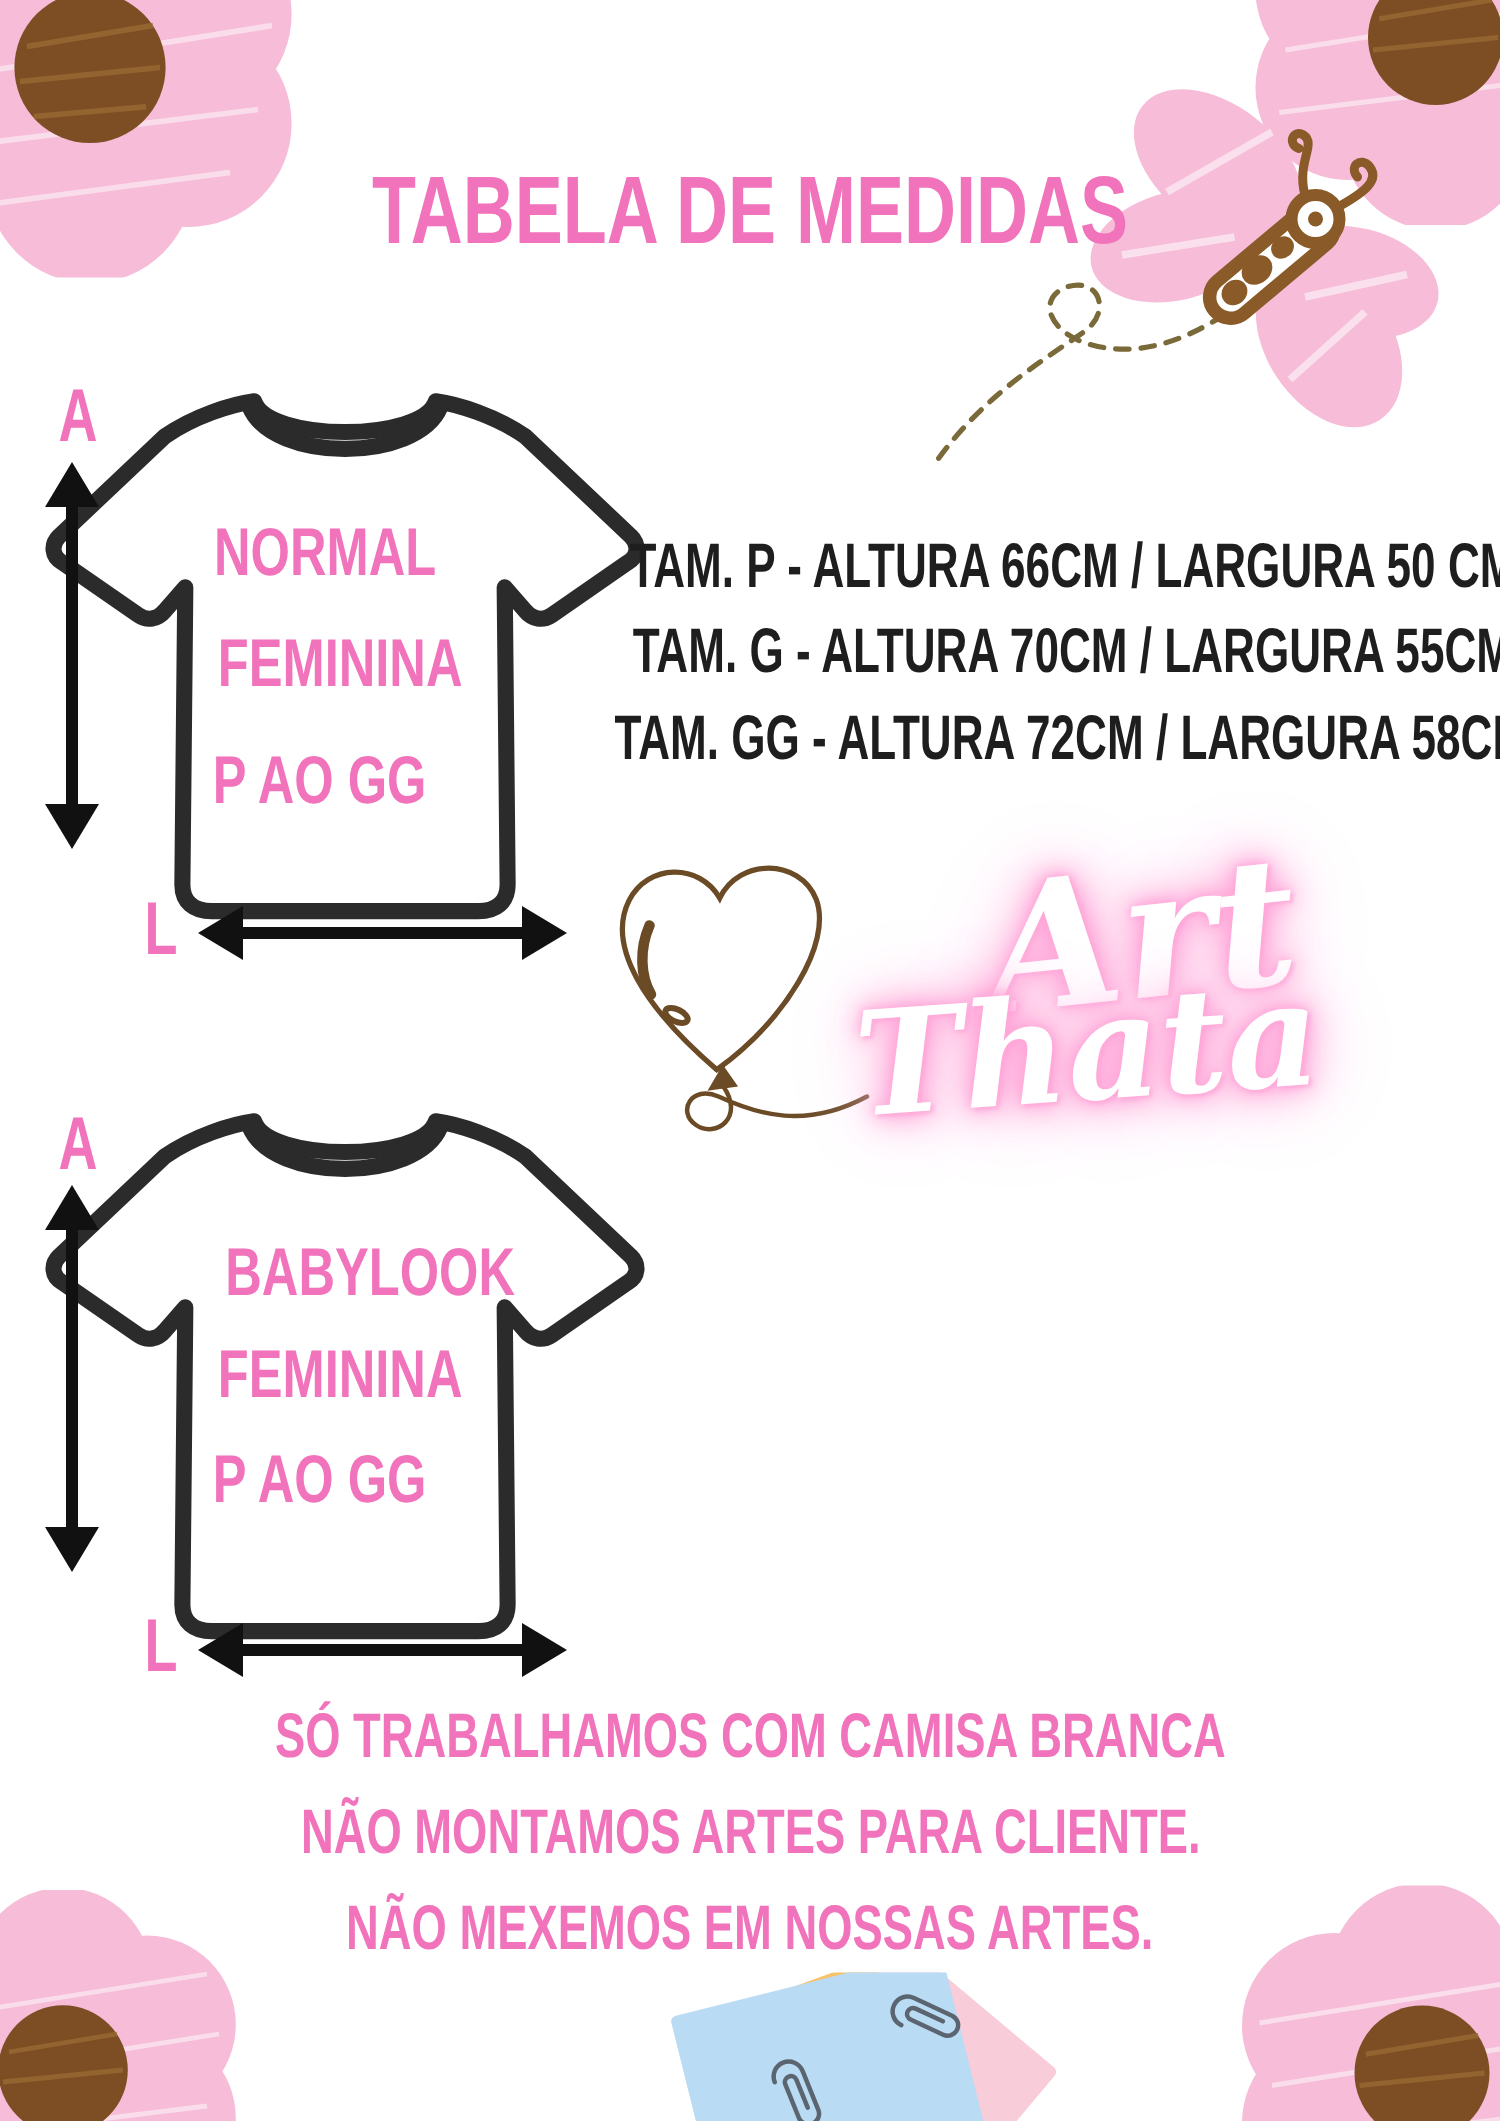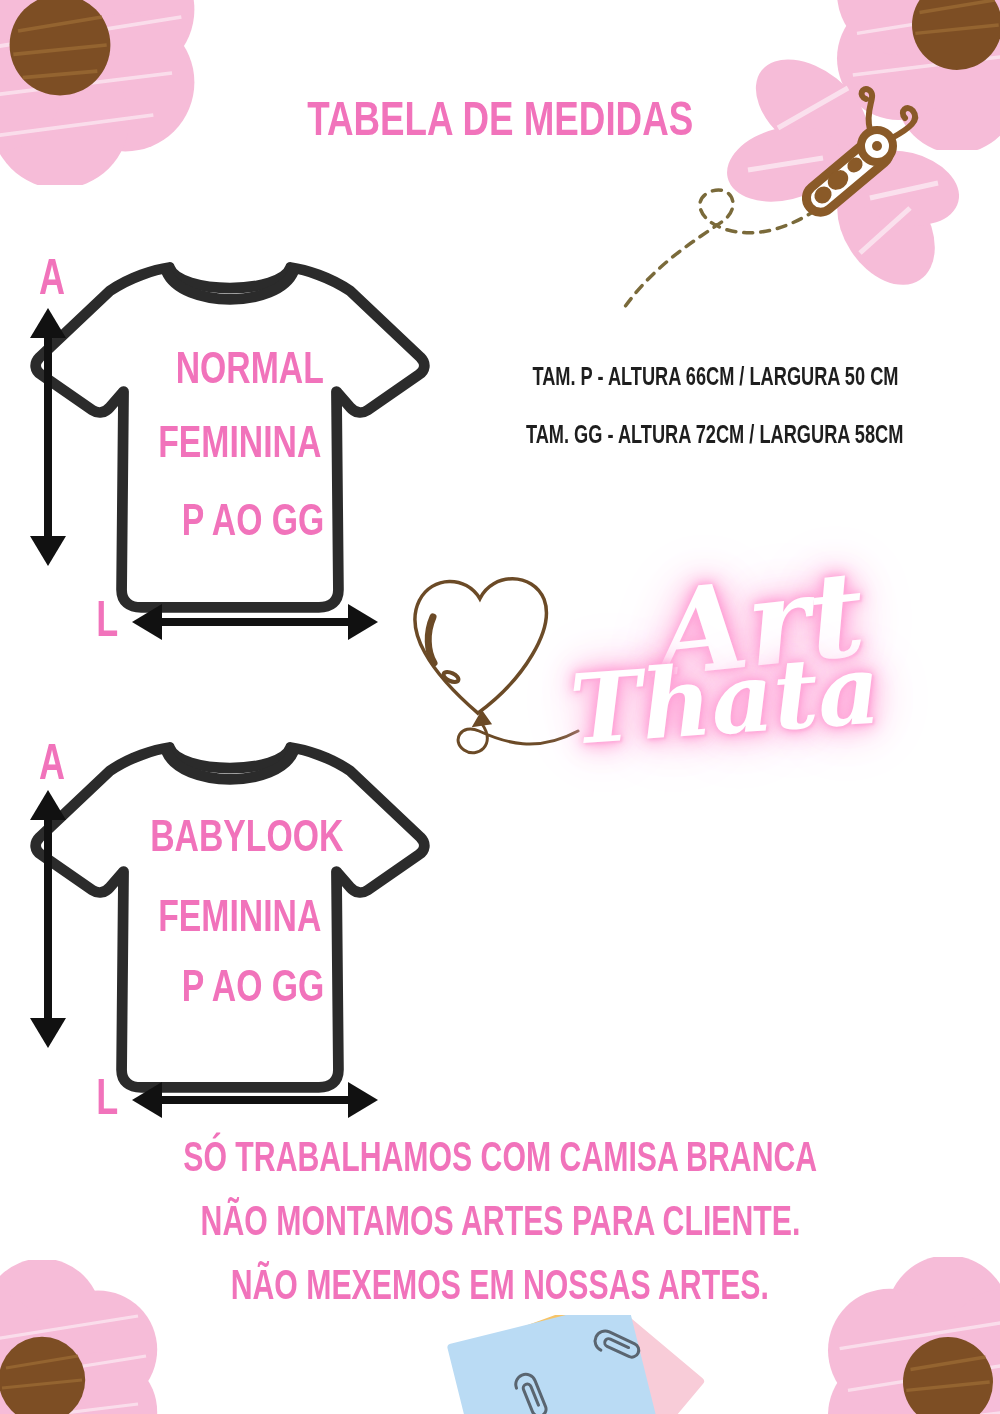--- a/index.html
+++ b/index.html
@@ -4,30 +4,30 @@
 <style>
   html,body{margin:0;padding:0;}
   body{width:1000px;height:1414px;background:#ffffff;position:relative;overflow:hidden;
        font-family:"Liberation Sans",sans-serif;}
   .abs{position:absolute;}
   .cond{display:inline-block;font-weight:bold;white-space:nowrap;
         transform:scaleX(0.72);transform-origin:center;}
   .pink{color:#f173bb;}
   .blk{color:#1e1e1e;}
 
-  #title{left:0;top:90px;width:1000px;text-align:center;font-size:49px;letter-spacing:0px;}
+  #title{left:0;top:103px;width:1000px;text-align:center;font-size:64px;letter-spacing:0px;}
   #title .cond{transform:scaleX(0.75);}
 
   .shirt-label-box{width:230px;}
-  .shirt-label-box .line{position:absolute;width:100%;text-align:right;font-size:45px;}
+  .shirt-label-box .line{position:absolute;width:100%;text-align:left;font-size:45px;}
   .shirt-label-box .cond{transform:scaleX(0.75);}
 
   .size-block{width:560px;}
   .size-line{height:57.5px;display:flex;align-items:center;justify-content:center;
-             font-size:26px;}
+             font-size:42px;}
   .size-line .cond{transform:scaleX(0.70);}
 
   .mlabel{font-size:50px;font-weight:bold;}
 
   #notes{left:100px;top:1108px;width:800px;margin-top:17px;}
   .note-line{height:64px;display:flex;align-items:center;justify-content:center;font-size:42px;}
   .note-line .cond{transform:scaleX(0.72);}
 
   #logo{left:545px;top:568px;width:360px;height:250px;text-align:center;}
   .script{font-family:"DejaVu Serif",serif;font-style:italic;font-weight:bold;color:#ffffff;
@@ -182,20 +182,23 @@
   <line x1="24" y1="22" x2="226" y2="22" stroke="#111111" stroke-width="8"></line>
   <path d="M2,22 L32,4 L32,40 Z" fill="#111111"></path>
   <path d="M248,22 L218,4 L218,40 Z" fill="#111111"></path>
 </svg>
 
 <div class="abs size-block" style="left:435px;top:348px">
   <div class="size-line blk">
       <span class="cond">TAM. P - ALTURA 66CM / LARGURA 50 CM</span>
     </div>
   <div class="size-line blk">
+      <span class="cond">TAM. G - ALTURA 70CM / LARGURA 55CM</span>
+    </div>
+  <div class="size-line blk">
       <span class="cond">TAM. GG - ALTURA 72CM / LARGURA 58CM</span>
     </div>
 </div>
 
 <svg class="abs" style="left:385px;top:555px" width="195" height="220" viewBox="0 0 195 220">
   <g fill="none" stroke="#6b4a26" stroke-width="3.5" stroke-linecap="round">
     <path d="M100,158 C48,122 18,84 30,52 C40,26 74,22 90,44 C100,16 140,12 154,38 C168,66 142,120 100,158 Z" transform="rotate(6 95 90)"></path>
     <path d="M97,158 L90,170 L104,168 Z" fill="#6b4a26"></path>
     <path d="M48,62 C41,78 42,96 49,108" stroke-width="7"></path>
     <ellipse cx="66" cy="122" rx="8" ry="4" transform="rotate(25 66 122)" stroke-width="4"></ellipse>
@@ -207,21 +210,21 @@
   <div id="logo-line1" class="script">Art</div>
   <div id="logo-line2" class="script">Thata</div>
 </div>
 
 <svg class="abs" style="left:20px;top:726px" width="420" height="380" viewBox="0 0 430 385">
   <path d="M153,20 C138,22 112,30 92,44 L20,112 C14,118 15,126 22,130 L74,166 C80,170 87,169 92,163 L106,147 L104,350 C104,362 112,368 124,368 L306,368 C318,368 326,362 326,350 L324,147 L338,163 C343,169 350,170 356,166 L408,130 C415,126 416,118 410,112 L338,44 C318,30 292,22 277,20 C268,48 162,48 153,20 Z" fill="#ffffff" stroke="#2b2b2b" stroke-width="11" stroke-linejoin="round"></path>
   <path d="M150,24 C166,62 264,62 280,24" fill="none" stroke="#2b2b2b" stroke-width="11" stroke-linecap="round"></path>
 </svg>
 
 <div class="abs shirt-label-box" style="left:118px;top:810px;height:210px">
-  <div class="line pink" style="top:0"><span class="cond">BABYLOOK</span></div>
+  <div class="line pink" style="top:12px"><span class="cond">BABYLOOK</span></div>
   <div class="line pink" style="top:80px"><span class="cond">FEMININA</span></div>
   <div class="line pink" style="top:150px"><span class="cond">P AO GG</span></div>
 </div>
 
 <div class="abs pink mlabel" style="left:34px;top:733px">
   <span class="cond">A</span>
 </div>
 <svg class="abs" style="left:26px;top:788px" width="44" height="262" viewBox="0 0 44 262">
   <line x1="22" y1="24" x2="22" y2="238" stroke="#111111" stroke-width="8"></line>
   <path d="M22,2 L4,32 L40,32 Z" fill="#111111"></path>

